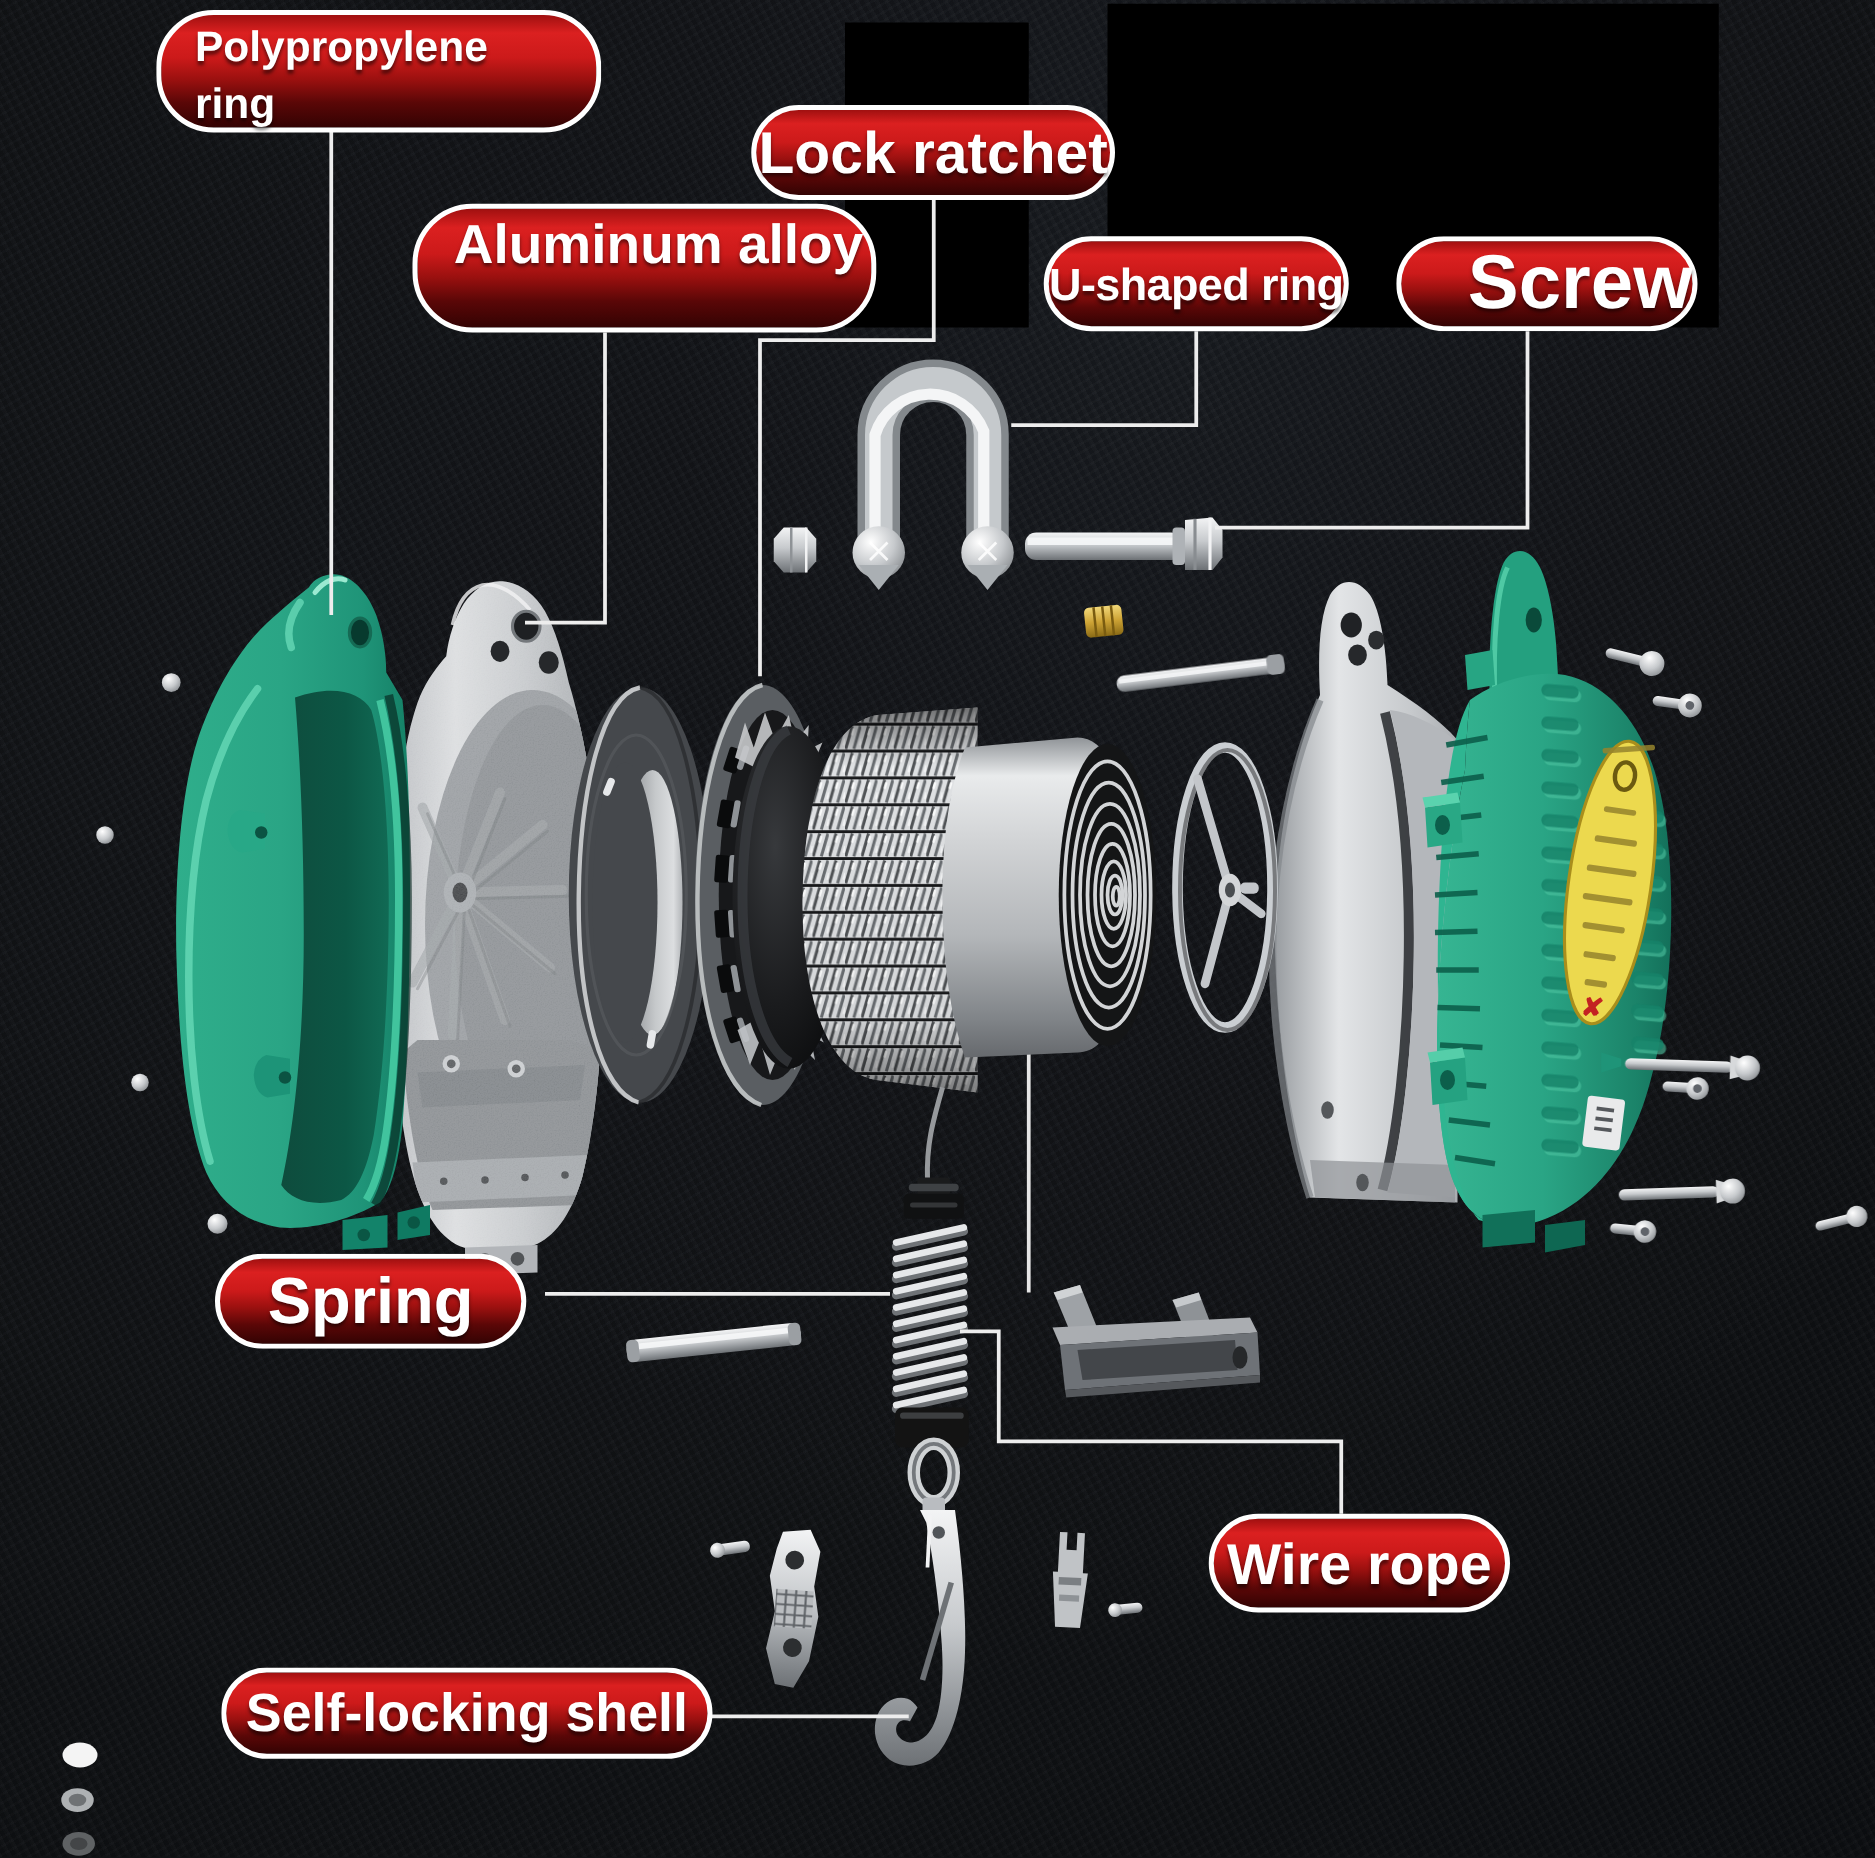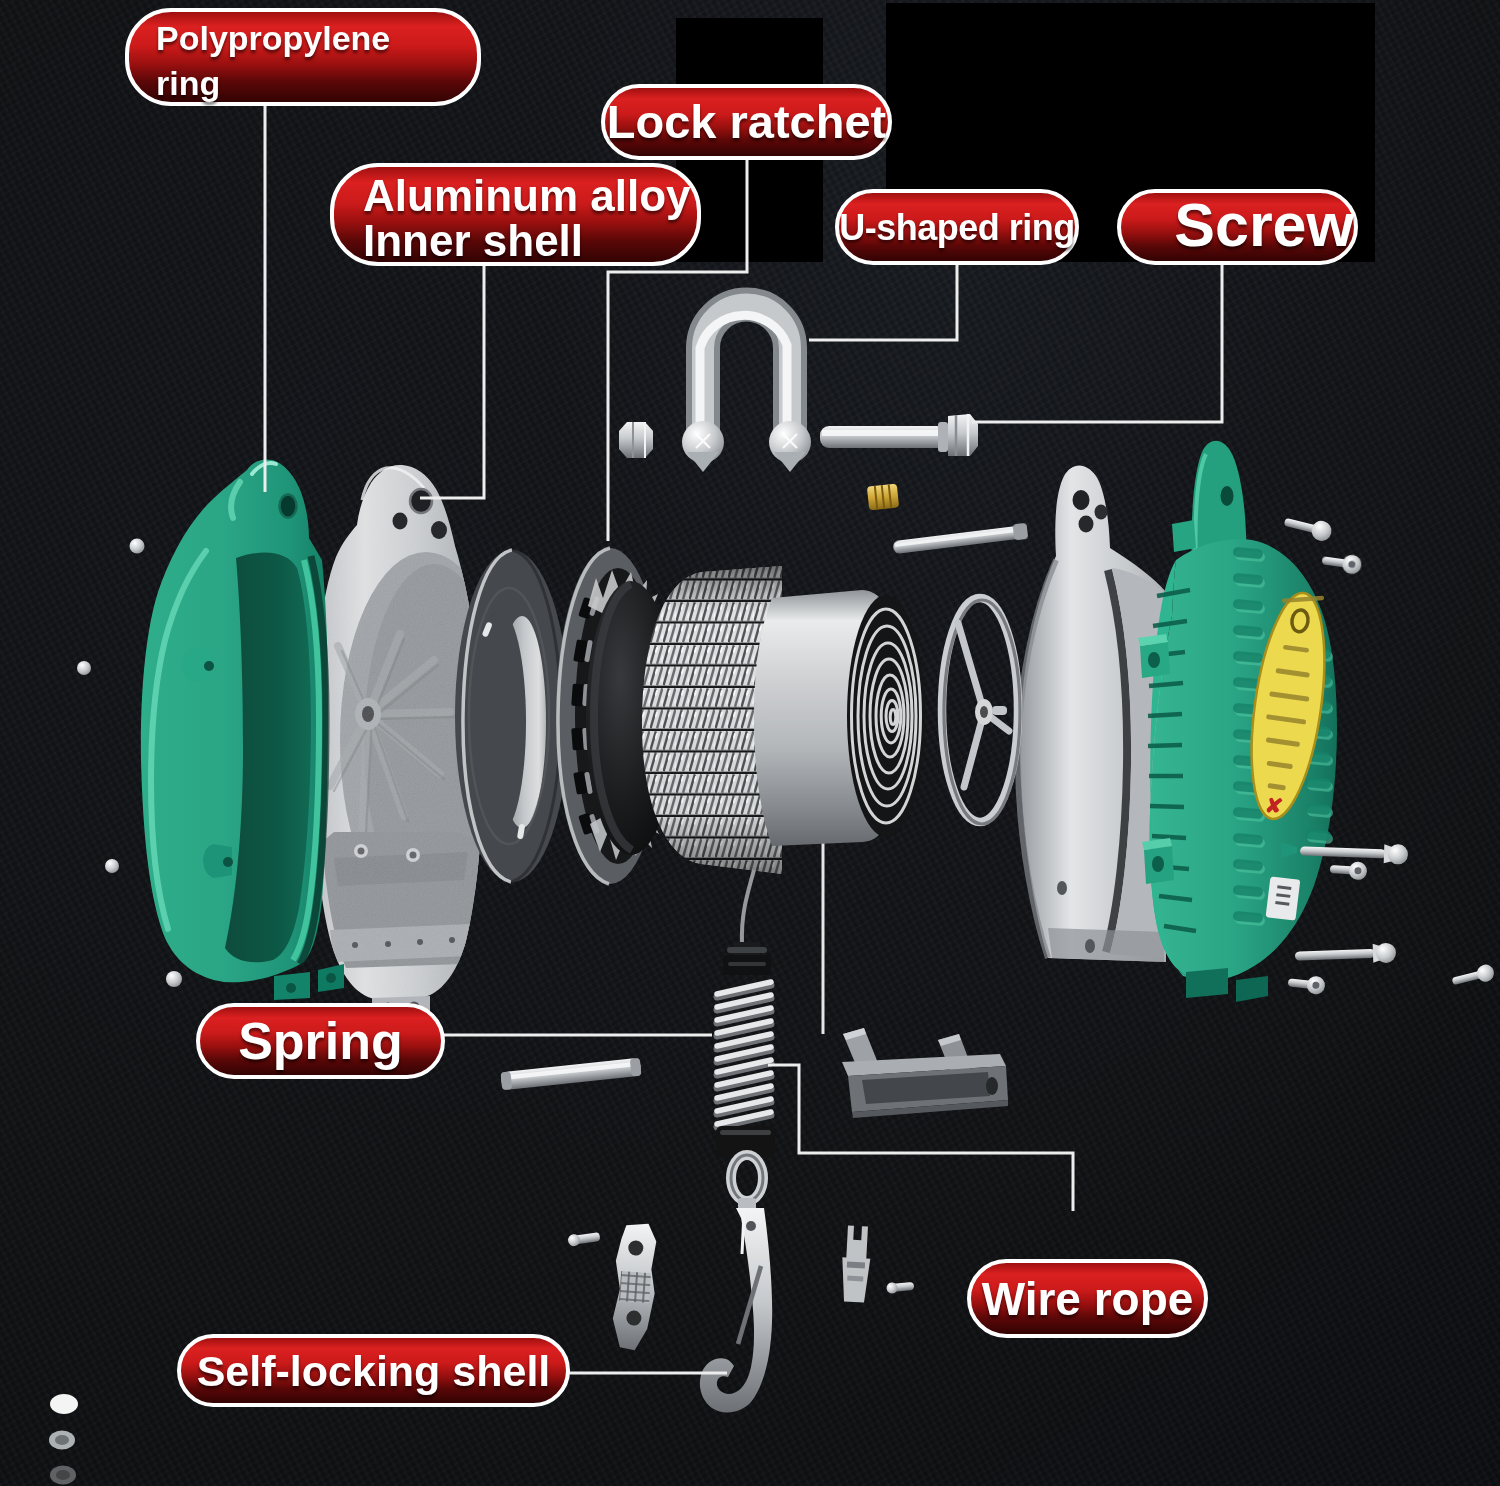--- a/index.html
+++ b/index.html
@@ -27,24 +27,24 @@
   #c-poly{left:125px;top:8px;width:356px;height:98px;border-radius:46px;
     padding:4px 0 0 27px;font-size:34px;line-height:45px;}
   #c-alum{left:330px;top:163px;width:371px;height:103px;border-radius:48px;
     padding:6px 0 16px 29px;font-size:44px;line-height:45px;}
   #c-lock{left:601px;top:84px;width:291px;height:76px;border-radius:38px;
     font-size:47px;line-height:68px;text-align:center;}
   #c-uring{left:835px;top:189px;width:244px;height:76px;border-radius:38px;
     font-size:36px;line-height:70px;text-align:center;letter-spacing:-0.5px;}
   #c-screw{left:1117px;top:189px;width:241px;height:76px;border-radius:38px;
     font-size:61px;line-height:65px;text-align:right;}
-  #c-spring{left:196px;top:1003px;width:249px;height:76px;border-radius:38px;
+  #c-spring{left:172px;top:1003px;width:249px;height:76px;border-radius:38px;
     font-size:52px;line-height:68px;text-align:center;}
   #c-wire{left:967px;top:1211px;width:241px;height:79px;border-radius:40px;
-    font-size:46px;line-height:72px;text-align:center;margin-top:48px;}
+    font-size:46px;line-height:72px;text-align:center;}
   #c-hook{left:177px;top:1334px;width:393px;height:73px;border-radius:37px;
     font-size:43px;line-height:66px;text-align:center;}
 </style>
 </head>
 <body>
 
 <div id="scene">
 
 <svg class="layer" width="1500" height="1486" viewBox="0 0 1500 1486">
   <defs>
@@ -687,21 +687,20 @@
     <polyline points="569,1373 727,1373"></polyline>
   </g>
 </svg>
 
 <div class="callout" id="c-poly">
   <span class="ln">Polypropylene</span>
   <span class="ln">ring</span>
 </div>
 <div class="callout" id="c-alum">
   <span class="ln">Aluminum alloy</span>
-  <span class="ln">Inner shell</span>
 </div>
 <div class="callout" id="c-uring">U-shaped ring</div>
 <div class="callout" id="c-lock">Lock ratchet</div>
 <div class="callout" id="c-screw">Screw</div>
 <div class="callout" id="c-spring">Spring</div>
 <div class="callout" id="c-wire">Wire rope</div>
 <div class="callout" id="c-hook">Self-locking shell</div>
 
 </div>
 

